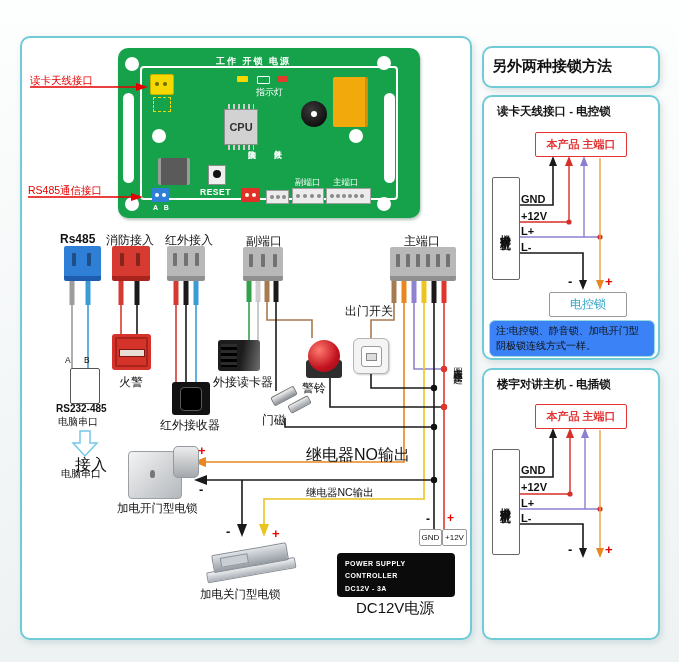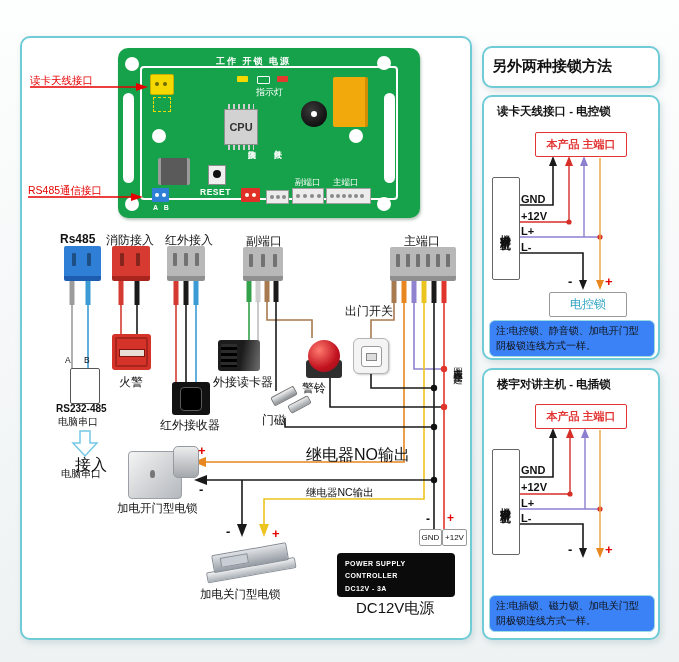--- a/index.html
+++ b/index.html
@@ -374,15 +374,14 @@
 
   <div class="lbl bold" style="left:497px;top:377px;font-size:11.5px;">楼宇对讲主机 - 电插锁</div>
   <div class="productbox" style="left:535px;top:404px;width:90px;height:23px;line-height:23px;">本产品 主端口</div>
   <div class="hostbox vtext" style="left:492px;top:449px;width:26px;height:104px;">楼宇对讲主机</div>
   <div class="lbl bold" style="left:521px;top:464px;font-size:11px;">GND</div>
   <div class="lbl bold" style="left:521px;top:481px;font-size:11px;">+12V</div>
   <div class="lbl bold" style="left:521px;top:497px;font-size:11px;">L+</div>
   <div class="lbl bold" style="left:521px;top:512px;font-size:11px;">L-</div>
   <div class="lbl bold" style="left:568px;top:542px;font-size:13px;">-</div>
   <div class="lbl bold red" style="left:605px;top:542px;font-size:13px;">+</div>
-  <div class="note" style="left:489px;top:595px;width:152px;">注:电插锁、磁力锁、加电关门型阴极锁连线方式一样。</div>
 
 </div>
 
 </body></html>

